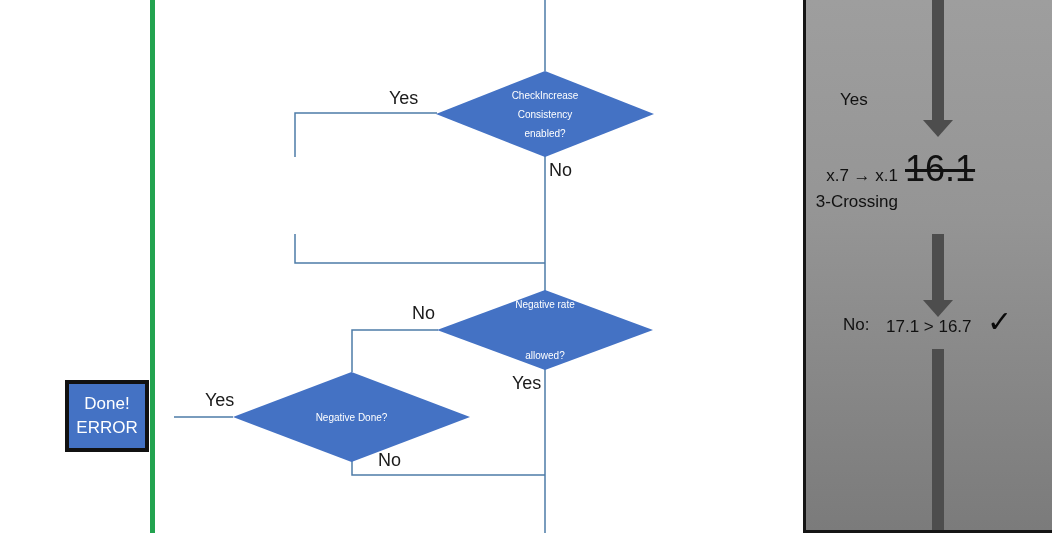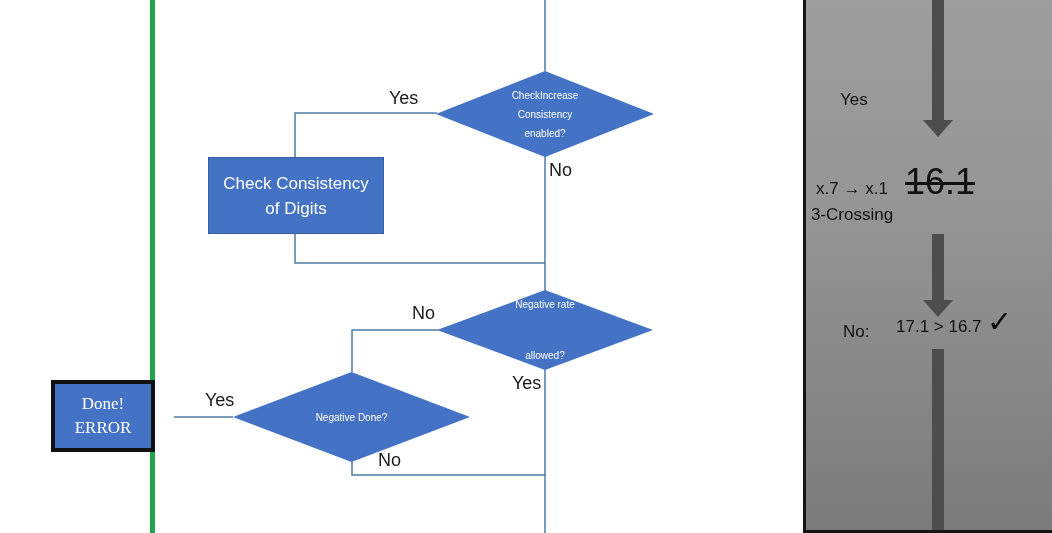--- a/index.html
+++ b/index.html
@@ -71,21 +71,21 @@
     border-right: 15px solid transparent;
     border-top: 17px solid #4D4D4D;
   }
 
   .panel-text { color: #111111; font-size: 17px; white-space: nowrap; }
   .rule-block { text-align: center; width: 92px; line-height: 26px; }
   .big-values {
     color: #111111; font-size: 36px; line-height: 35px; white-space: nowrap;
     letter-spacing: 0px;
   }
-  .struck { text-decoration: line-through; text-decoration-thickness: 3px; margin-top: 13px; }
+  .struck { text-decoration: line-through; text-decoration-thickness: 3px; }
   .check { color: #0a0a0a; font-size: 30px; font-weight: bold; line-height: 30px; }
 </style>
 </head>
 <body>
 
 <div id="stage">
 
   <div class="green-line"></div>
 
   <svg id="connectors" width="1052" height="533" viewBox="0 0 1052 533">
@@ -100,62 +100,58 @@
   </svg>
 
   <div class="diamond" style="left:436px; top:71px; width:218px; height:86px;">
     <div>CheckIncrease</div>
     <div>Consistency</div>
     <div>enabled?</div>
   </div>
   <div class="branch-label" style="left:389px; top:88px;">Yes</div>
   <div class="branch-label" style="left:549px; top:160px;">No</div>
 
-  <div class="process" style="left:208px; top:157px; width:176px; height:77px;">
-    <div>Check Consistency</div>
-    <div>of Digits</div>
-  </div>
 
   <div class="diamond" style="left:437px; top:290px; width:216px; height:80px;gap:32px;">
     <div>Negative rate</div>
     <div>allowed?</div>
   </div>
   <div class="branch-label" style="left:412px; top:303px;">No</div>
   <div class="branch-label" style="left:512px; top:373px;">Yes</div>
 
   <div class="diamond" style="left:233px; top:372px; width:237px; height:90px;">
     <div>Negative Done?</div>
   </div>
   <div class="branch-label" style="left:205px; top:390px;">Yes</div>
   <div class="branch-label" style="left:378px; top:450px;">No</div>
 
-  <div class="terminal" style="left:51px; top:380px; width:104px; height:72px;font-family:Liberation Serif, serif;">
+  <div class="terminal" style="left:65px; top:380px; width:84px; height:72px;">
     <div>Done!</div>
     <div>ERROR</div>
   </div>
 
   <div class="panel">
 
     <div class="arrow-shaft" style="left:126px; top:0; height:120px;"></div>
     <div class="arrow-head" style="left:117px; top:120px;"></div>
 
     <div class="abs panel-text" style="left:34px; top:90px;">Yes</div>
 
-    <div class="abs panel-text rule-block" style="left:0px; top:176px;">
+    <div class="abs panel-text rule-block" style="left:0px; top:163px;text-align:right;">
       <div>x.7 → x.1</div>
       <div>3-Crossing</div>
     </div>
 
     <div class="abs big-values" style="left:99px; top:151px;">
       <div class="struck">16.1</div>
     </div>
 
     <div class="arrow-shaft" style="left:126px; top:234px; height:66px;"></div>
     <div class="arrow-head" style="left:117px; top:300px;"></div>
 
-    <div class="abs panel-text" style="left:37px; top:322px;">No:</div>
-    <div class="abs panel-text" style="left:90px; top:317px;">17.1 &gt; 16.7</div>
+    <div class="abs panel-text" style="left:37px; top:315px;">No:</div>
+    <div class="abs panel-text" style="left:80px; top:317px;">17.1 &gt; 16.7</div>
     <div class="abs check" style="left:181px; top:307px;">✓</div>
 
     <div class="arrow-shaft" style="left:126px; top:349px; height:181px;"></div>
   </div>
 
 </div>
 
 </body></html>

